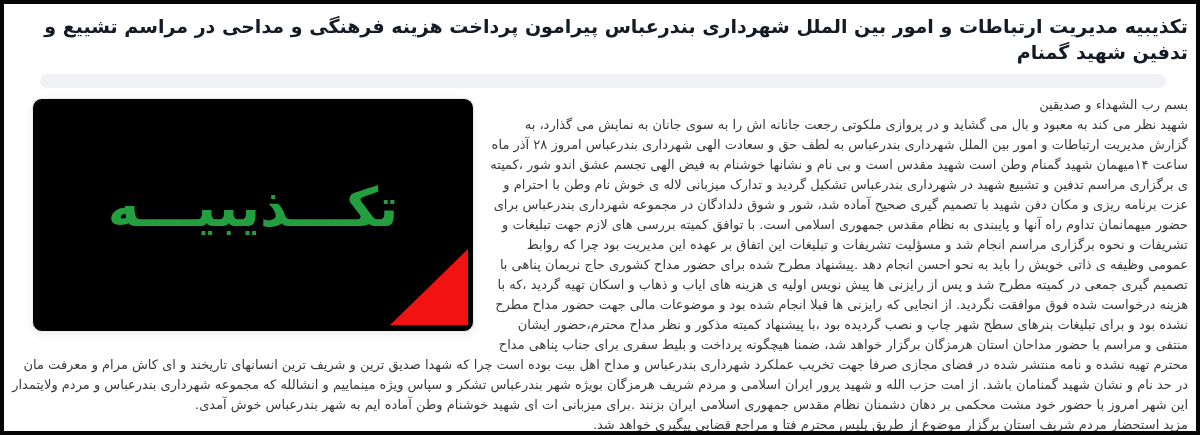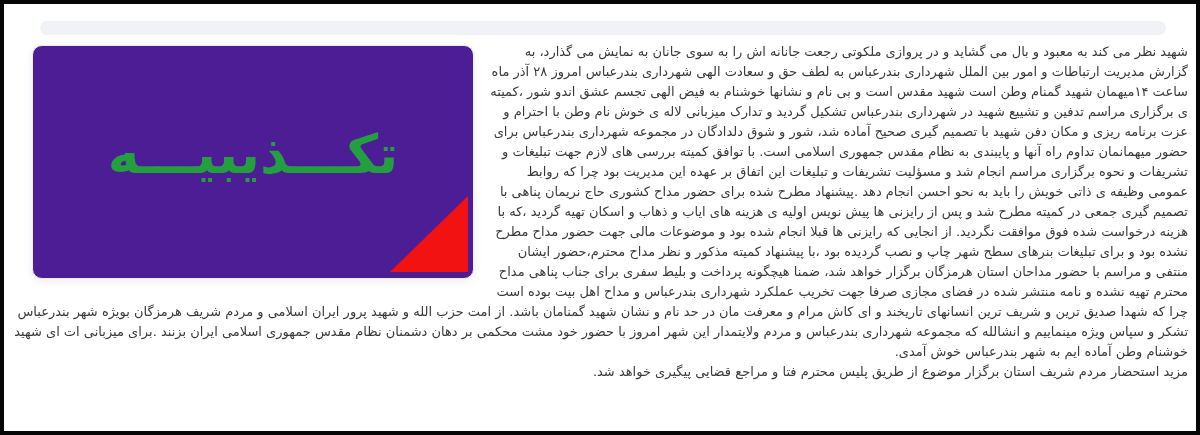--- a/index.html
+++ b/index.html
@@ -39,21 +39,21 @@
     color: #3a3a3a;
     text-align: right;
   }
   .para { margin: 0; padding: 0; }
 
   .logo-card {
     float: left;
     width: 440px;
     height: 232px;
     margin: 3px 10px 16px 24px;
-    background: #4c1d95;
+    background: #000000;
     border: 1px solid #ececec;
     border-radius: 10px;
     box-shadow: 0 2px 10px rgba(0,0,0,0.08);
     position: relative;
     display: flex;
     align-items: center;
     justify-content: center;
     overflow: hidden;
   }
   .logo-text {
@@ -71,29 +71,31 @@
     height: 0;
     border-bottom: 76px solid #f31212;
     border-left: 78px solid transparent;
   }
 </style>
 </head>
 <body>
 
 <div class="page">
 
+  <h1 class="headline">تکذیبیه مدیریت ارتباطات و امور بین الملل شهرداری بندرعباس پیرامون پرداخت هزینه فرهنگی و مداحی در مراسم تشییع و تدفین شهید گمنام</h1>
 
   <div class="spacer-bar"></div>
 
   <div class="content">
 
     <div class="logo-card">
       <div class="logo-text">تکـــذیبیـــه</div>
       <div class="corner-triangle"></div>
     </div>
 
+    <p class="para">بسم رب الشهداء و صدیقین</p>
 
     <p class="para">شهید نظر می کند به معبود و بال می گشاید و در پروازی ملکوتی رجعت جانانه اش را به سوی جانان به نمایش می گذارد، به گزارش مدیریت ارتباطات و امور بین الملل شهرداری بندرعباس به لطف حق و سعادت الهی شهرداری بندرعباس امروز ۲۸ آذر ماه ساعت ۱۴میهمان شهید گمنام وطن است شهید مقدس است و بی نام و نشانها خوشنام به فیض الهی تجسم عشق اندو شور ،کمیته ی برگزاری مراسم تدفین و تشییع شهید در شهرداری بندرعباس تشکیل گردید و تدارک میزبانی لاله ی خوش نام وطن با احترام و عزت برنامه ریزی و مکان دفن شهید با تصمیم گیری صحیح آماده شد، شور و شوق دلدادگان در مجموعه شهرداری بندرعباس برای حضور میهمانمان تداوم راه آنها و پایبندی به نظام مقدس جمهوری اسلامی است. با توافق کمیته بررسی های لازم جهت تبلیغات و تشریفات و نحوه برگزاری مراسم انجام شد و مسؤلیت تشریفات و تبلیغات این اتفاق بر عهده این مدیریت بود چرا که روابط عمومی وظیفه ی ذاتی خویش را باید به نحو احسن انجام دهد .پیشنهاد مطرح شده برای حضور مداح کشوری حاج نریمان پناهی با تصمیم گیری جمعی در کمیته مطرح شد و پس از رایزنی ها پیش نویس اولیه ی هزینه های ایاب و ذهاب و اسکان تهیه گردید ،که با هزینه درخواست شده فوق موافقت نگردید. از انجایی که رایزنی ها قبلا انجام شده بود و موضوعات مالی جهت حضور مداح مطرح نشده بود و برای تبلیغات بنرهای سطح شهر چاپ و نصب گردیده بود ،با پیشنهاد  کمیته مذکور و نظر مداح محترم،حضور ایشان منتفی و مراسم با حضور مداحان استان هرمزگان برگزار خواهد شد، ضمنا هیچگونه پرداخت و بلیط سفری برای جناب پناهی مداح محترم تهیه نشده و نامه منتشر شده در فضای مجازی صرفا جهت تخریب عملکرد  شهرداری بندرعباس و مداح اهل بیت بوده است چرا که شهدا صدیق ترین و شریف ترین انسانهای تاریخند و ای کاش مرام و معرفت مان در حد نام و نشان شهید گمنامان باشد. از امت حزب الله و شهید پرور ایران اسلامی و مردم شریف هرمزگان بویژه شهر بندرعباس تشکر و سپاس ویژه مینماییم  و انشالله که مجموعه شهرداری بندرعباس و مردم ولایتمدار این شهر امروز با حضور خود مشت محکمی بر دهان دشمنان نظام مقدس جمهوری اسلامی ایران بزنند .برای میزبانی ات ای شهید خوشنام وطن آماده ایم به شهر بندرعباس خوش آمدی.</p>
 
     <p class="para">مزید استحضار مردم شریف استان برگزار موضوع از طریق پلیس محترم فتا و مراجع قضایی پیگیری خواهد شد.</p>
 
   </div>
 </div>
 
 </body></html>

